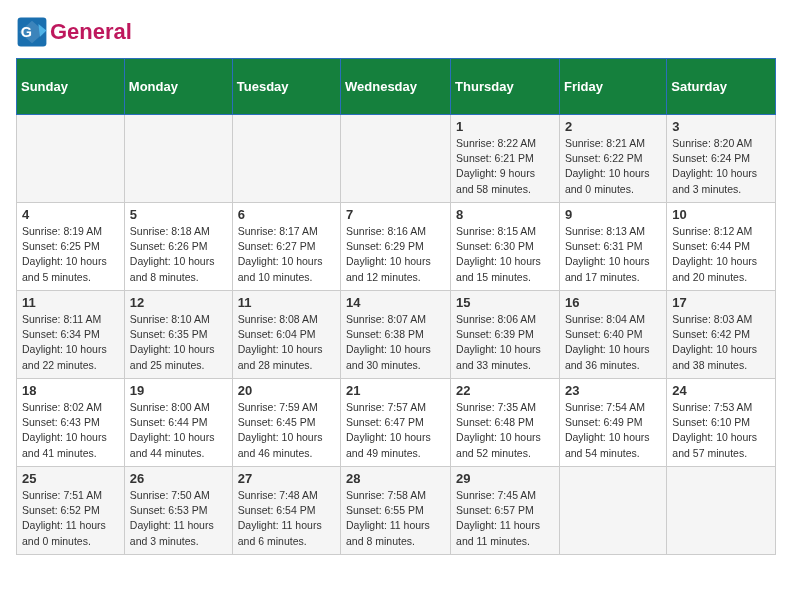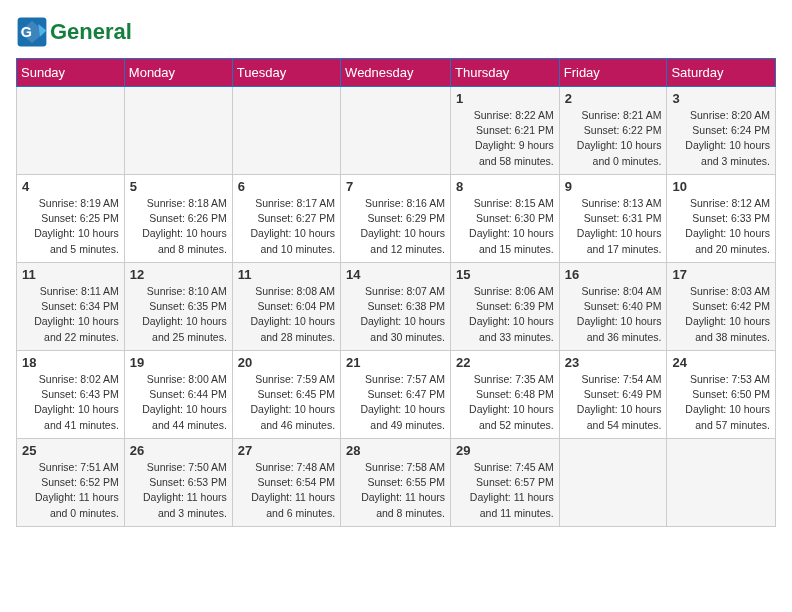--- a/index.html
+++ b/index.html
@@ -16,21 +16,21 @@
       align-items: flex-start;
       margin-bottom: 10px;
     }
     .logo {
       display: flex;
       align-items: center;
     }
     .logo-text {
       font-size: 22px;
       font-weight: bold;
-      color: #15803d;
+      color: #be185d;
       line-height: 1;
     }
     .logo-text span { color: #1a6faf; }
     .logo-icon {
       width: 32px;
       height: 32px;
       margin-right: 2px;
     }
     .title-area {
       text-align: right;
@@ -43,26 +43,26 @@
     .cal-subtitle {
       font-size: 16px;
       color: #555;
     }
     table {
       width: 100%;
       border-collapse: collapse;
       font-size: 11px;
     }
     thead tr th {
-      background-color: #be185d;
+      background-color: #15803d;
       color: #fff;
-      padding: 6px 4px;
+      padding: 20px 4px;
       text-align: left;
       font-size: 13px;
-      font-weight: normal;
+      font-weight: bold;
       border: 1px solid #2a6ebb;
     }
     tbody tr td {
       border: 1px solid #ccc;
       vertical-align: top;
       padding: 4px 5px;
       width: 113px;
       min-height: 80px;
       height: 88px;
       color: #333;
@@ -76,21 +76,20 @@
     .day-num {
       font-size: 13px;
       font-weight: bold;
       display: block;
       margin-bottom: 2px;
     }
     .day-info {
       font-size: 10.5px;
       line-height: 1.45;
       color: #333;
-      text-align: right;
     }
     td.empty {
       background-color: #f5f5f5;
     }
   </style>
 </head>
 <body>
 
 <div class="header-area">
   <div class="logo">
@@ -182,21 +181,21 @@
         </td>
         <td>
           <span class="day-num">9</span>
           <div class="day-info">Sunrise: 8:13 AM
 Sunset: 6:31 PM
 Daylight: 10 hours and 17 minutes.</div>
         </td>
         <td>
           <span class="day-num">10</span>
           <div class="day-info">Sunrise: 8:12 AM
-Sunset: 6:33 PM
+Sunset: 6:44 PM
 Daylight: 10 hours and 20 minutes.</div>
         </td>
       </tr>
       <tr>
         <td>
           <span class="day-num">11</span>
           <div class="day-info">Sunrise: 8:11 AM
 Sunset: 6:34 PM
 Daylight: 10 hours and 22 minutes.</div>
         </td>
@@ -270,21 +269,21 @@
         </td>
         <td>
           <span class="day-num">23</span>
           <div class="day-info">Sunrise: 7:54 AM
 Sunset: 6:49 PM
 Daylight: 10 hours and 54 minutes.</div>
         </td>
         <td>
           <span class="day-num">24</span>
           <div class="day-info">Sunrise: 7:53 AM
-Sunset: 6:50 PM
+Sunset: 6:10 PM
 Daylight: 10 hours and 57 minutes.</div>
         </td>
       </tr>
       <tr>
         <td>
           <span class="day-num">25</span>
           <div class="day-info">Sunrise: 7:51 AM
 Sunset: 6:52 PM
 Daylight: 11 hours and 0 minutes.</div>
         </td>

